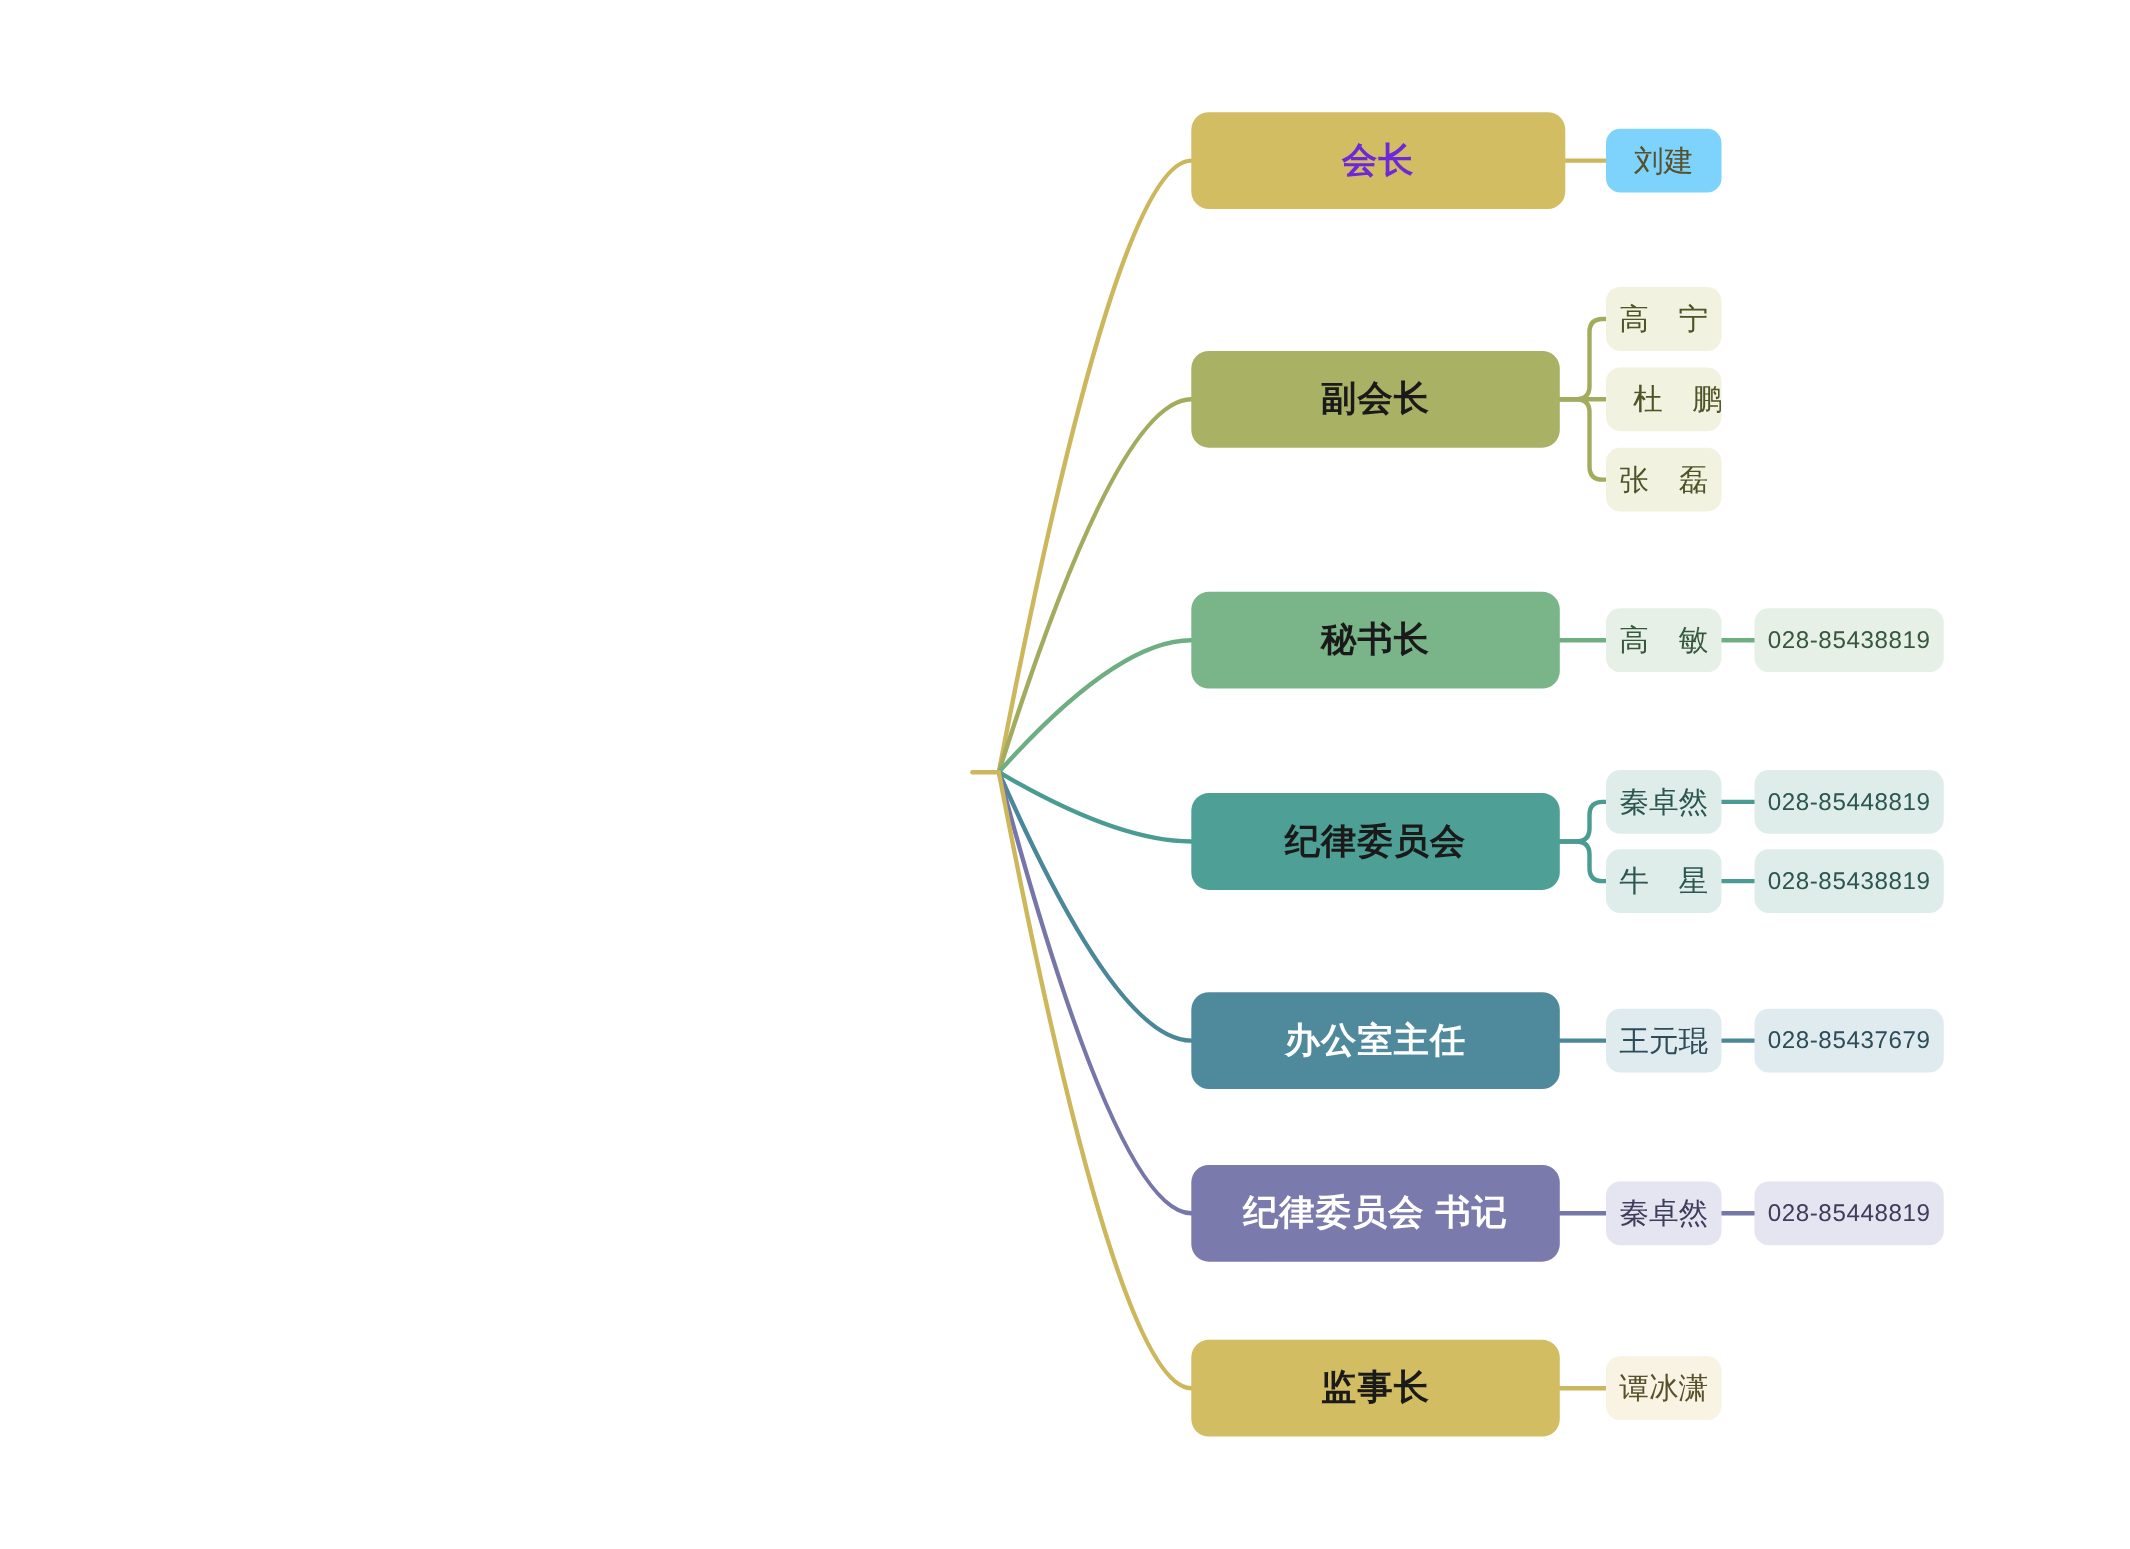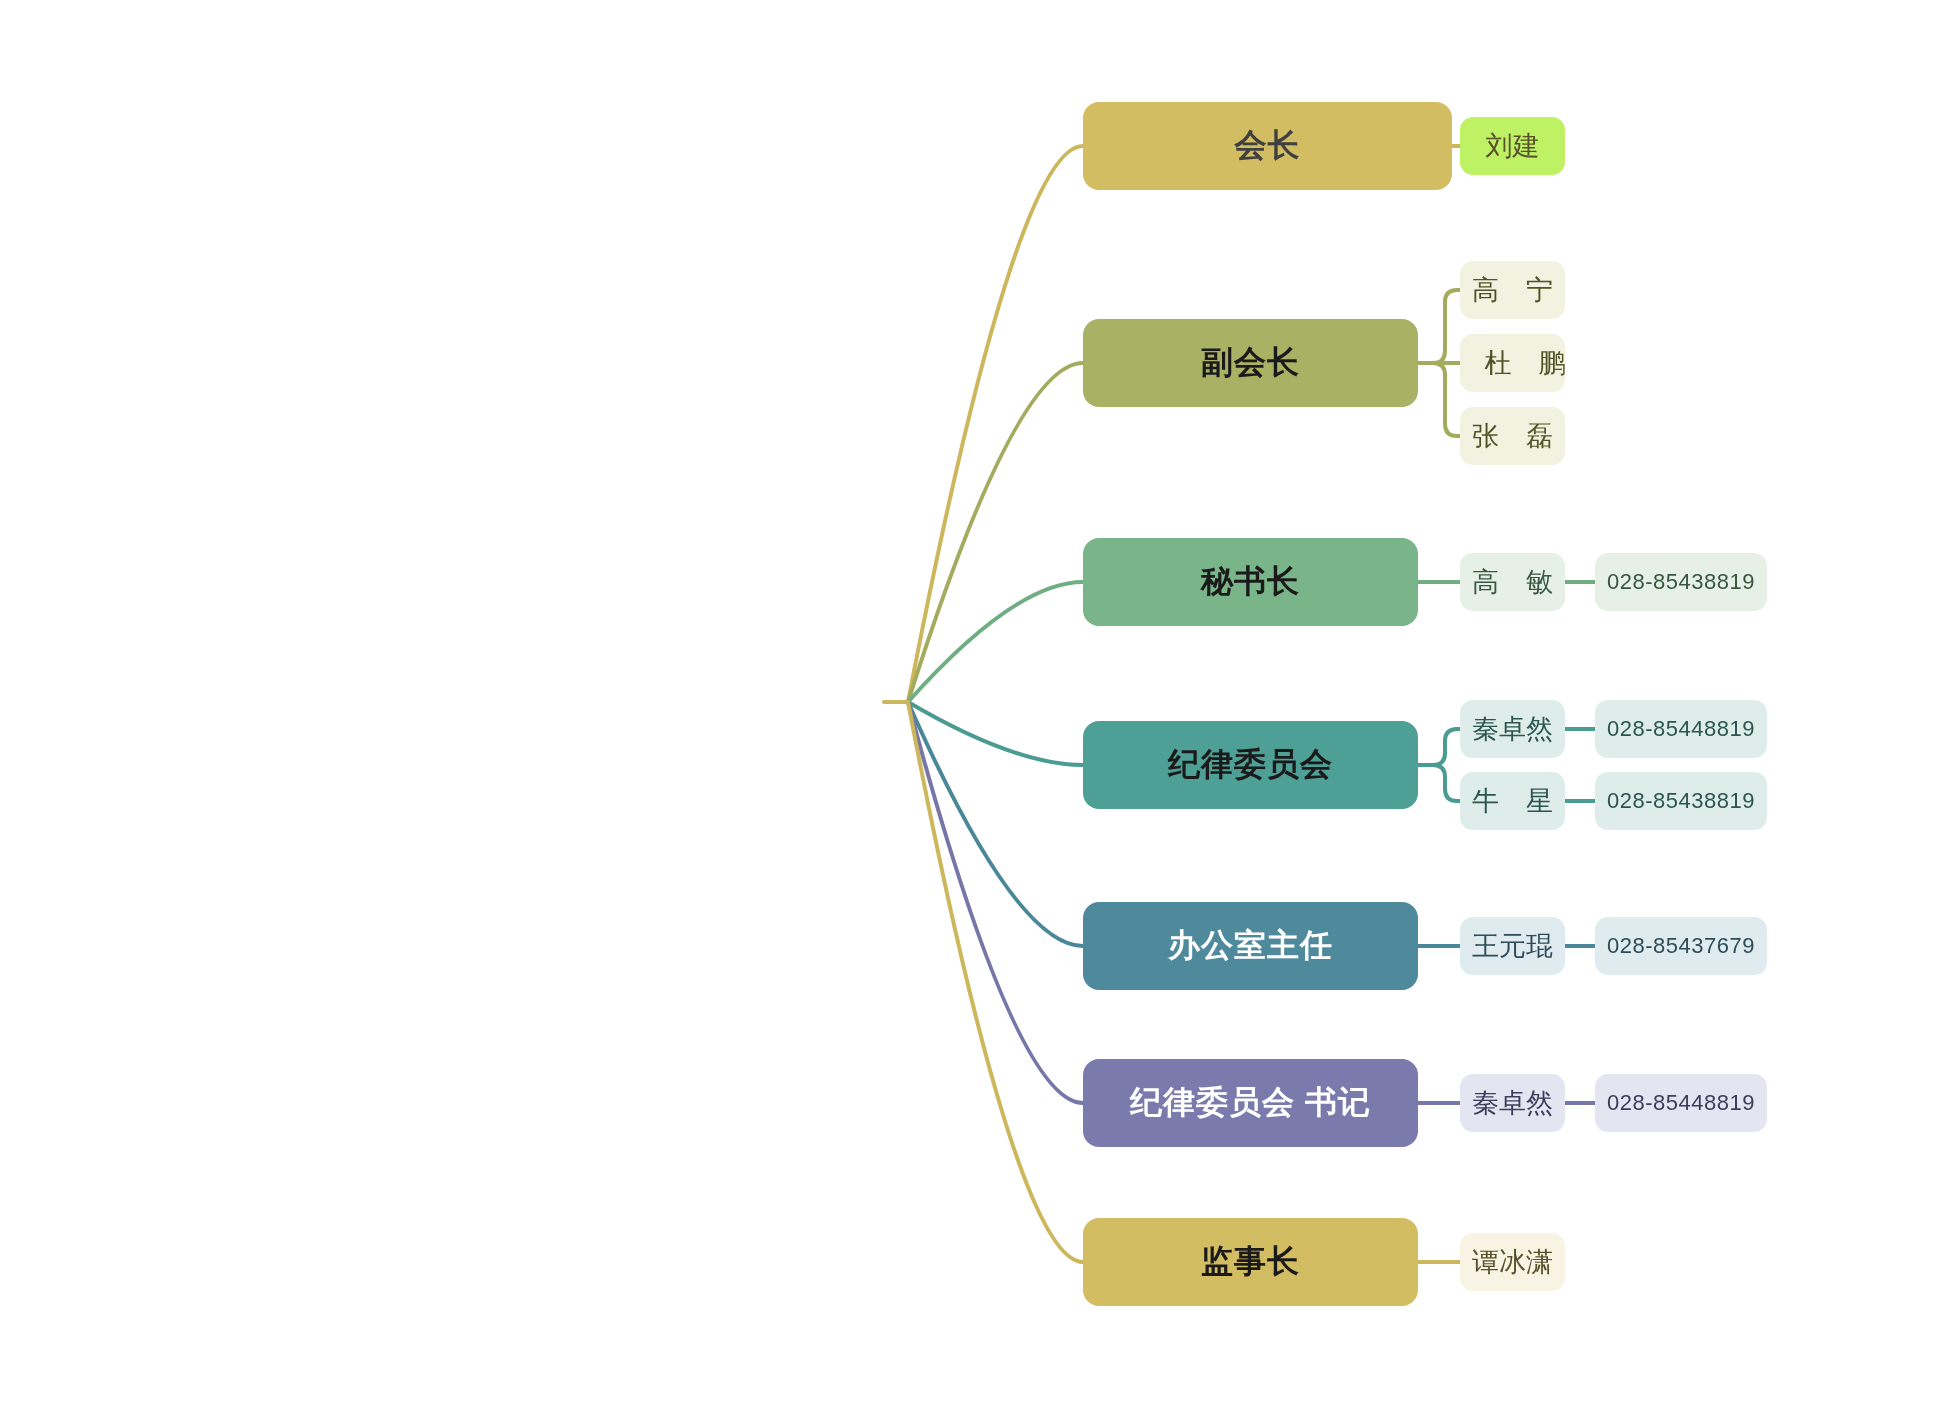--- a/index.html
+++ b/index.html
@@ -43,24 +43,24 @@
       <path d="M 1418 946 H 1460" stroke="#4A8799" stroke-width="4" fill="none" stroke-linecap="round"></path>
       <path d="M 1565 946 H 1595" stroke="#4A8799" stroke-width="4" fill="none" stroke-linecap="round"></path>
       <path d="M 908 702 Q 1015 1103 1083 1103" stroke="#7776A9" stroke-width="4" fill="none" stroke-linecap="round"></path>
       <path d="M 1418 1103 H 1460" stroke="#7776A9" stroke-width="4" fill="none" stroke-linecap="round"></path>
       <path d="M 1565 1103 H 1595" stroke="#7776A9" stroke-width="4" fill="none" stroke-linecap="round"></path>
       <path d="M 908 702 Q 1015 1262 1083 1262" stroke="#CDB75C" stroke-width="4" fill="none" stroke-linecap="round"></path>
       <path d="M 1418 1262 H 1460" stroke="#CDB75C" stroke-width="4" fill="none" stroke-linecap="round"></path>
       <path d="M 884 702 H 908" stroke="#CDB75C" stroke-width="4" fill="none" stroke-linecap="round"></path>
     </svg>
   <div id="nodes">
-      <div class="node branch" style="left: 1083px; top: 102px; width: 369px; height: 88px; background: rgb(211, 189, 98); color: #404040;">
+      <div class="node branch" style="left: 1083px; top: 102px; width: 340px; height: 88px; background: rgb(211, 189, 98); color: #6d28d9;">
         <span>会长</span>
       </div>
-      <div class="node leaf" style="left: 1460px; top: 117px; width: 105px; height: 58px; background: #bef264; color: rgb(87, 80, 43);">
+      <div class="node leaf" style="left: 1460px; top: 117px; width: 105px; height: 58px; background: #7dd3fc; color: rgb(87, 80, 43);">
         <span>刘建</span>
       </div>
       <div class="node branch" style="left: 1083px; top: 319px; width: 335px; height: 88px; background: rgb(169, 177, 100); color: rgb(26, 26, 26);">
         <span>副会长</span>
       </div>
       <div class="node leaf" style="left: 1460px; top: 261px; width: 105px; height: 58px; background: rgb(241, 242, 224); color: rgb(78, 84, 38);">
         <span>高　宁</span>
       </div>
       <div class="node leaf" style="left: 1460px; top: 334px; width: 105px; height: 58px; background: rgb(241, 242, 224); color: rgb(78, 84, 38); padding-left: 25px;">
         <span>杜　鹏</span>

